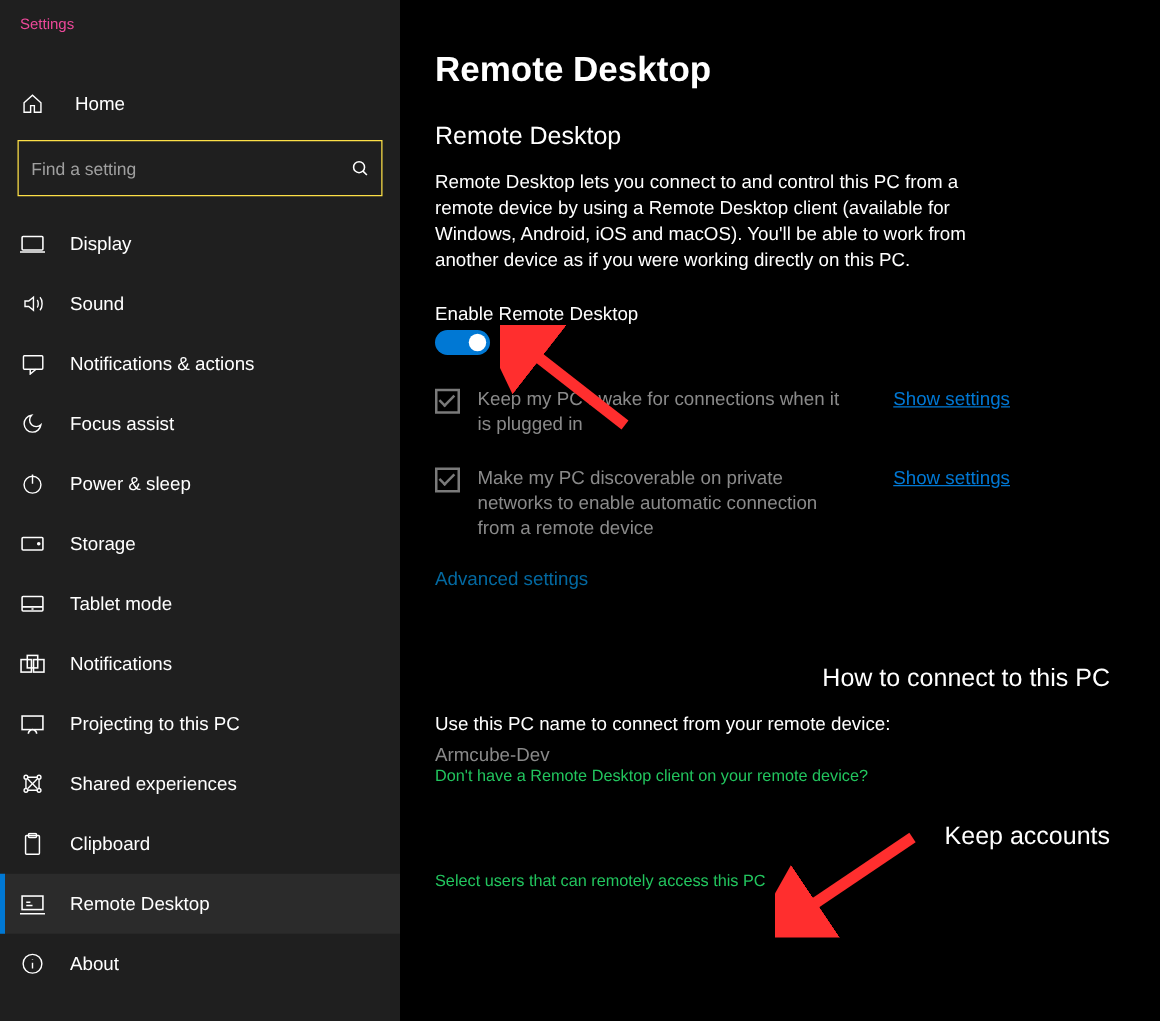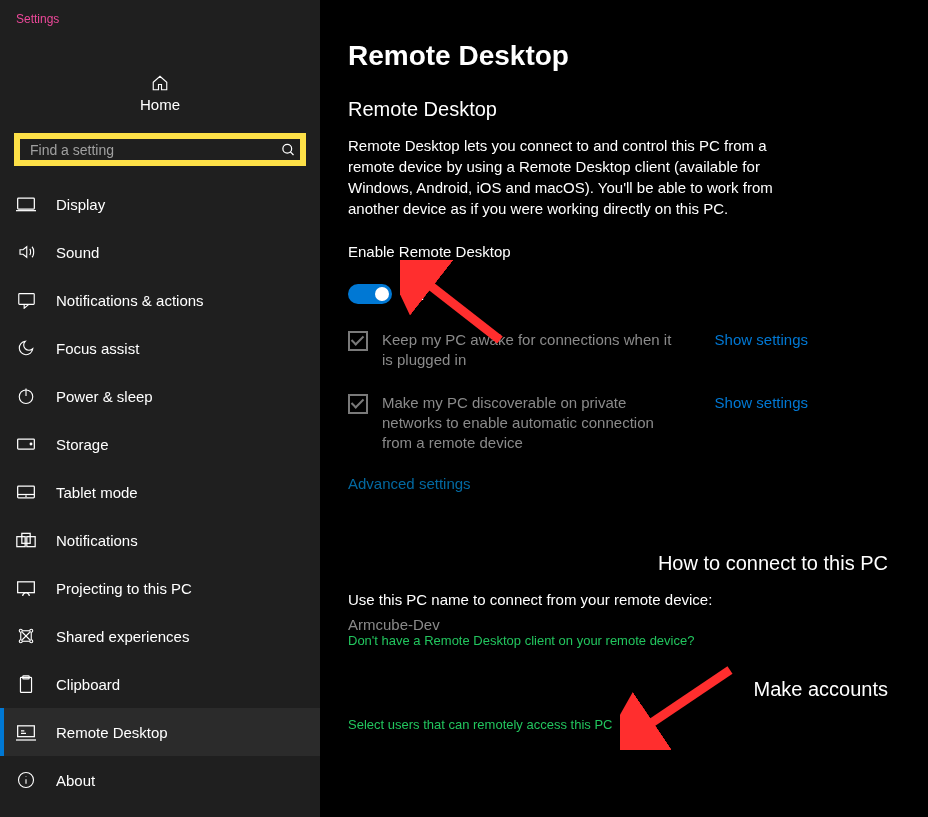--- a/index.html
+++ b/index.html
@@ -1,53 +1,53 @@
 <!DOCTYPE html>
 <html><head>
 <meta charset="utf-8">
 <style>
   * { margin: 0; padding: 0; box-sizing: border-box; font-family: "Segoe UI", sans-serif; }
   body { background: #000; color: #fff; width: 928px; height: 817px; overflow: hidden; display: flex; }
   
   
   .sidebar { width: 320px; background: #1f1f1f; display: flex; flex-direction: column; padding-top: 8px; }
   .app-title { font-size: 12px; padding: 4px 16px 8px 16px; color: #ec4899; font-weight: 400; }
-  .home-row { display: flex; align-items: center; gap: 4px; padding: 12px 16px; margin-top: 28px; cursor: pointer; flex-direction: column; }
+  .home-row { display: flex; align-items: center; gap: 24px; padding: 12px 16px; margin-top: 28px; cursor: pointer; }
   .home-row .icon { width: 20px; display: flex; align-items: center; justify-content: center; }
   .home-row span.label { font-size: 15px; }
   .search-box { margin: 8px 14px 6px 14px; position: relative; }
-  .search-input { width: 100%; height: 33px; background: #1f1f1f; border: 6px solid #fde047; color: #fff; padding: 0 36px 0 10px; font-size: 14px; outline: none; }
+  .search-input { width: 100%; height: 45px; background: #1f1f1f; border: 1px solid #fde047; color: #fff; padding: 0 36px 0 10px; font-size: 14px; outline: none; }
   .search-input::placeholder { color: #a0a0a0; }
   .search-icon { position: absolute; right: 10px; top: 50%; transform: translateY(-50%); color: #fff; pointer-events: none; }
   .section-label { font-size: 15px; font-weight: 600; padding: 14px 16px 10px 16px; }
   .nav-list { display: flex; flex-direction: column; margin-top: 8px; }
   .nav-item { display: flex; align-items: center; gap: 20px; height: 48px; padding: 0 16px; cursor: pointer; position: relative; }
   .nav-item .icon { width: 20px; display: flex; align-items: center; justify-content: center; color: #fff; }
   .nav-item .label { font-size: 15px; }
   .nav-item.selected::before { content: ""; position: absolute; left: 0; top: 0; bottom: 0; width: 4px; background: #0078d4; }
   .nav-item.selected { background: #2b2b2b; }
   
   
   .main { flex: 1; background: #000; padding: 40px 40px 20px 28px; overflow-y: auto; }
   .page-title { font-size: 28px; font-weight: 600; margin-bottom: 26px; }
   .sub-title { font-size: 20px; font-weight: 400; margin-bottom: 14px; }
   .desc { font-size: 15px; color: #fff; line-height: 1.4; max-width: 430px; margin-bottom: 24px; }
-  .field-label { font-size: 15px; margin-bottom: 24px; }
+  .field-label { font-size: 15px; margin-bottom: 4px; }
   
   .toggle-row { display: flex; align-items: center; gap: 12px; margin-bottom: 26px; }
   .toggle { width: 44px; height: 20px; background: #0078d4; border-radius: 10px; position: relative; cursor: pointer; }
   .toggle::after { content: ""; position: absolute; right: 3px; top: 3px; width: 14px; height: 14px; background: #fff; border-radius: 50%; }
   .toggle-label { font-size: 15px; }
   
   .check-row { display: flex; align-items: flex-start; gap: 14px; margin-bottom: 22px; max-width: 460px; }
   .checkbox { width: 20px; height: 20px; border: 2px solid #7a7a7a; flex-shrink: 0; margin-top: 1px; position: relative; cursor: pointer; }
   .checkbox.checked::after { content: ""; position: absolute; left: 4px; top: 0px; width: 5px; height: 10px; border: solid #7a7a7a; border-width: 0 2px 2px 0; transform: rotate(45deg); }
   .check-text { font-size: 15px; color: #8a8a8a; line-height: 1.35; flex: 1; }
   .link { color: #0078d4; font-size: 15px; cursor: pointer; white-space: nowrap; }
-  .check-row .link { margin-left: 20px; margin-top: 1px; }
+  .check-row .link { margin-left: 20px; margin-top: 1px; text-decoration: underline; }
   
   .adv-link { color: #0369a1; font-size: 15px; cursor: pointer; margin-bottom: 40px; display: inline-block; }
   
   .section-header { font-size: 20px; font-weight: 400; margin-top: 20px; margin-bottom: 16px; text-align: right; }
   .plain-text { font-size: 15px; margin-bottom: 8px; }
   .dim-text { font-size: 15px; color: #8a8a8a; margin-bottom: 0; }
   .block-link { color: #22c55e; font-size: 13px; cursor: pointer; display: block; margin-bottom: 12px; }
   
   svg { display: block; }
   
@@ -235,21 +235,21 @@
     <span class="link">Show settings</span>
   </div>
   
   <div class="adv-link">Advanced settings</div>
   
   <h2 class="section-header">How to connect to this PC</h2>
   <div class="plain-text">Use this PC name to connect from your remote device:</div>
   <div class="dim-text">Armcube-Dev</div>
   <div class="block-link">Don't have a Remote Desktop client on your remote device?</div>
   
-  <h2 class="section-header" style="margin-top:30px;">Make accounts</h2>
+  <h2 class="section-header" style="margin-top:30px;">Keep accounts</h2>
   <div class="block-link">Select users that can remotely access this PC</div>
 
   
   <svg class="arrow" style="left:80px; top:260px;" width="110" height="90" viewBox="0 0 110 90">
     <defs>
         <marker id="ah1" markerWidth="8" markerHeight="8" refX="2" refY="4" orient="auto">
           <polygon points="0,0 8,4 0,8" fill="#ff2e2e"></polygon>
         </marker>
       </defs>
     <line x1="100" y1="80" x2="18" y2="16" stroke="#ff2e2e" stroke-width="9" marker-end="url(#ah1)"></line>

